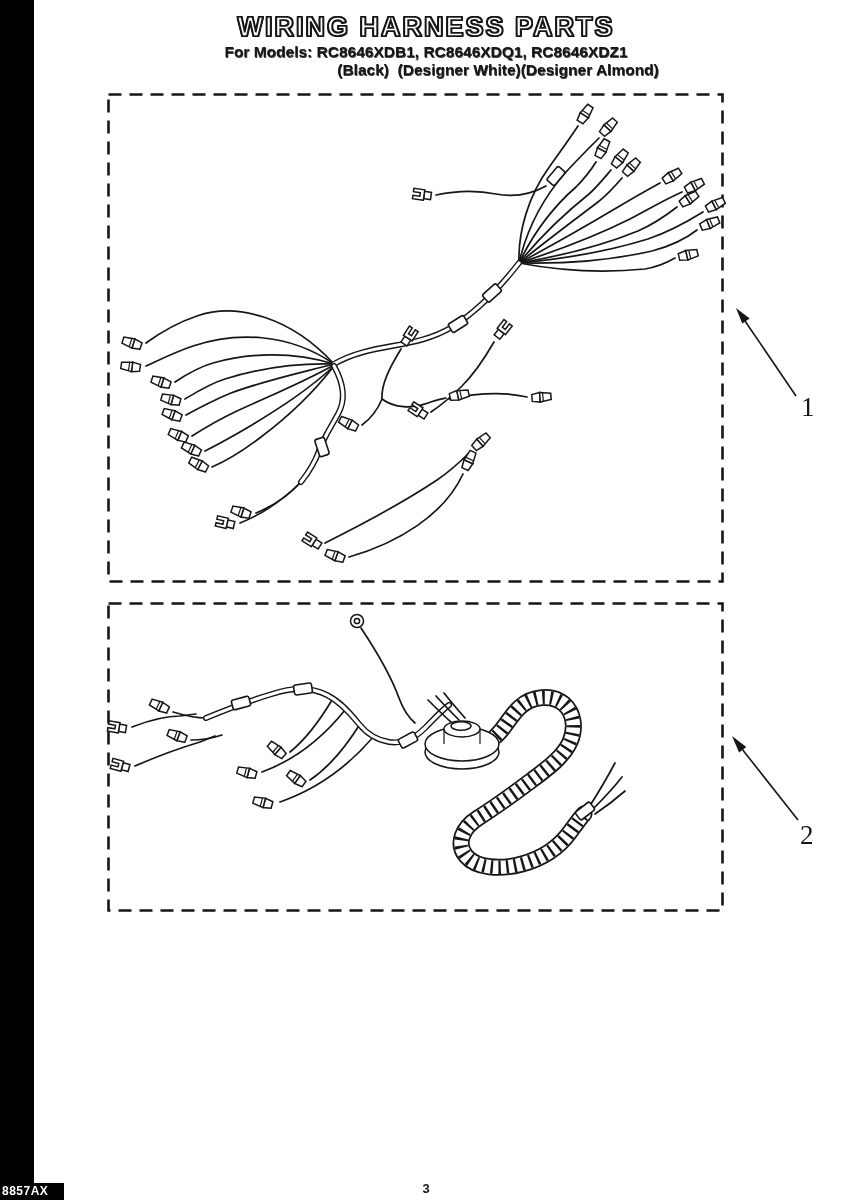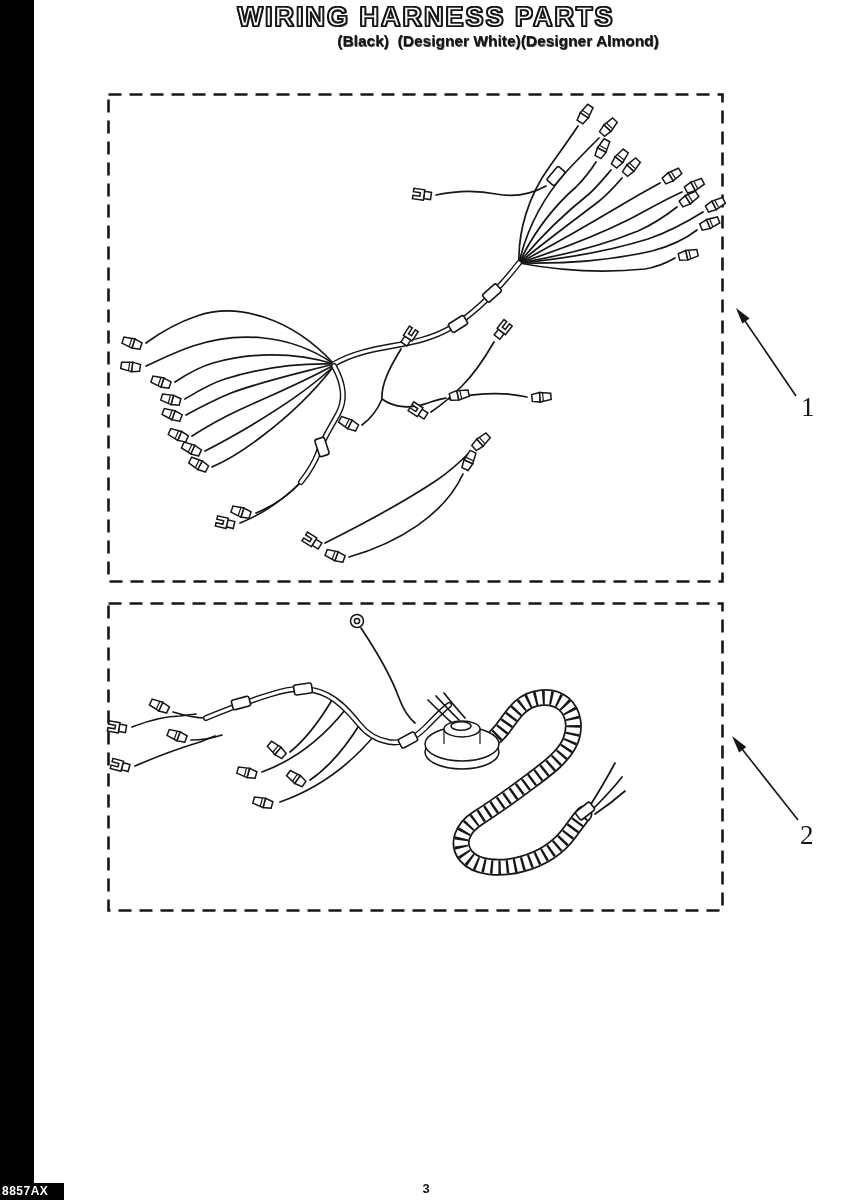--- a/index.html
+++ b/index.html
@@ -9,21 +9,21 @@
     background:#ffffff;
     overflow:hidden;
     font-family:"Liberation Sans", sans-serif;
     color:#161616;
   }
   .scan-bar{
     position:absolute;left:0;top:0;width:34px;height:1186px;
     background:#000;
   }
   .header{
-    position:absolute;left:0;top:2px;width:852px;
+    position:absolute;left:0;top:12px;width:852px;
     text-align:center;
   }
   .title{
     font-size:27px;font-weight:bold;letter-spacing:2px;
     color:#ffffff;
     -webkit-text-stroke:1.7px #161616;
     text-shadow:-1px -1px 0 #161616,1px -1px 0 #161616,-1px 1px 0 #161616,1px 1px 0 #161616;
     white-space:pre;line-height:30px;
   }
   .models{
@@ -67,20 +67,21 @@
 </style>
 </head>
 <body>
 
 <div class="page">
 
   <div class="scan-bar"></div>
 
   <div class="header">
     <div class="title">WIRING HARNESS PARTS</div>
+    <div class="models">For Models: RC8646XDB1, RC8646XDQ1, RC8646XDZ1</div>
     <div class="finish">(Black)  (Designer White)(Designer Almond)</div>
   </div>
 
   <svg class="art" width="852" height="1200" viewBox="0 0 852 1200">
     <defs>
       <g id="spade">
         <path class="conn" d="M0,-3.4 L8,-4.8 L8,4.8 L0,3.4 Z"></path>
         <path class="conn" d="M8,-4.8 L19,-3.2 L19,3.2 L8,4.8 Z"></path>
         <line class="connl" x1="11" y1="-4" x2="11" y2="4"></line>
       </g>

